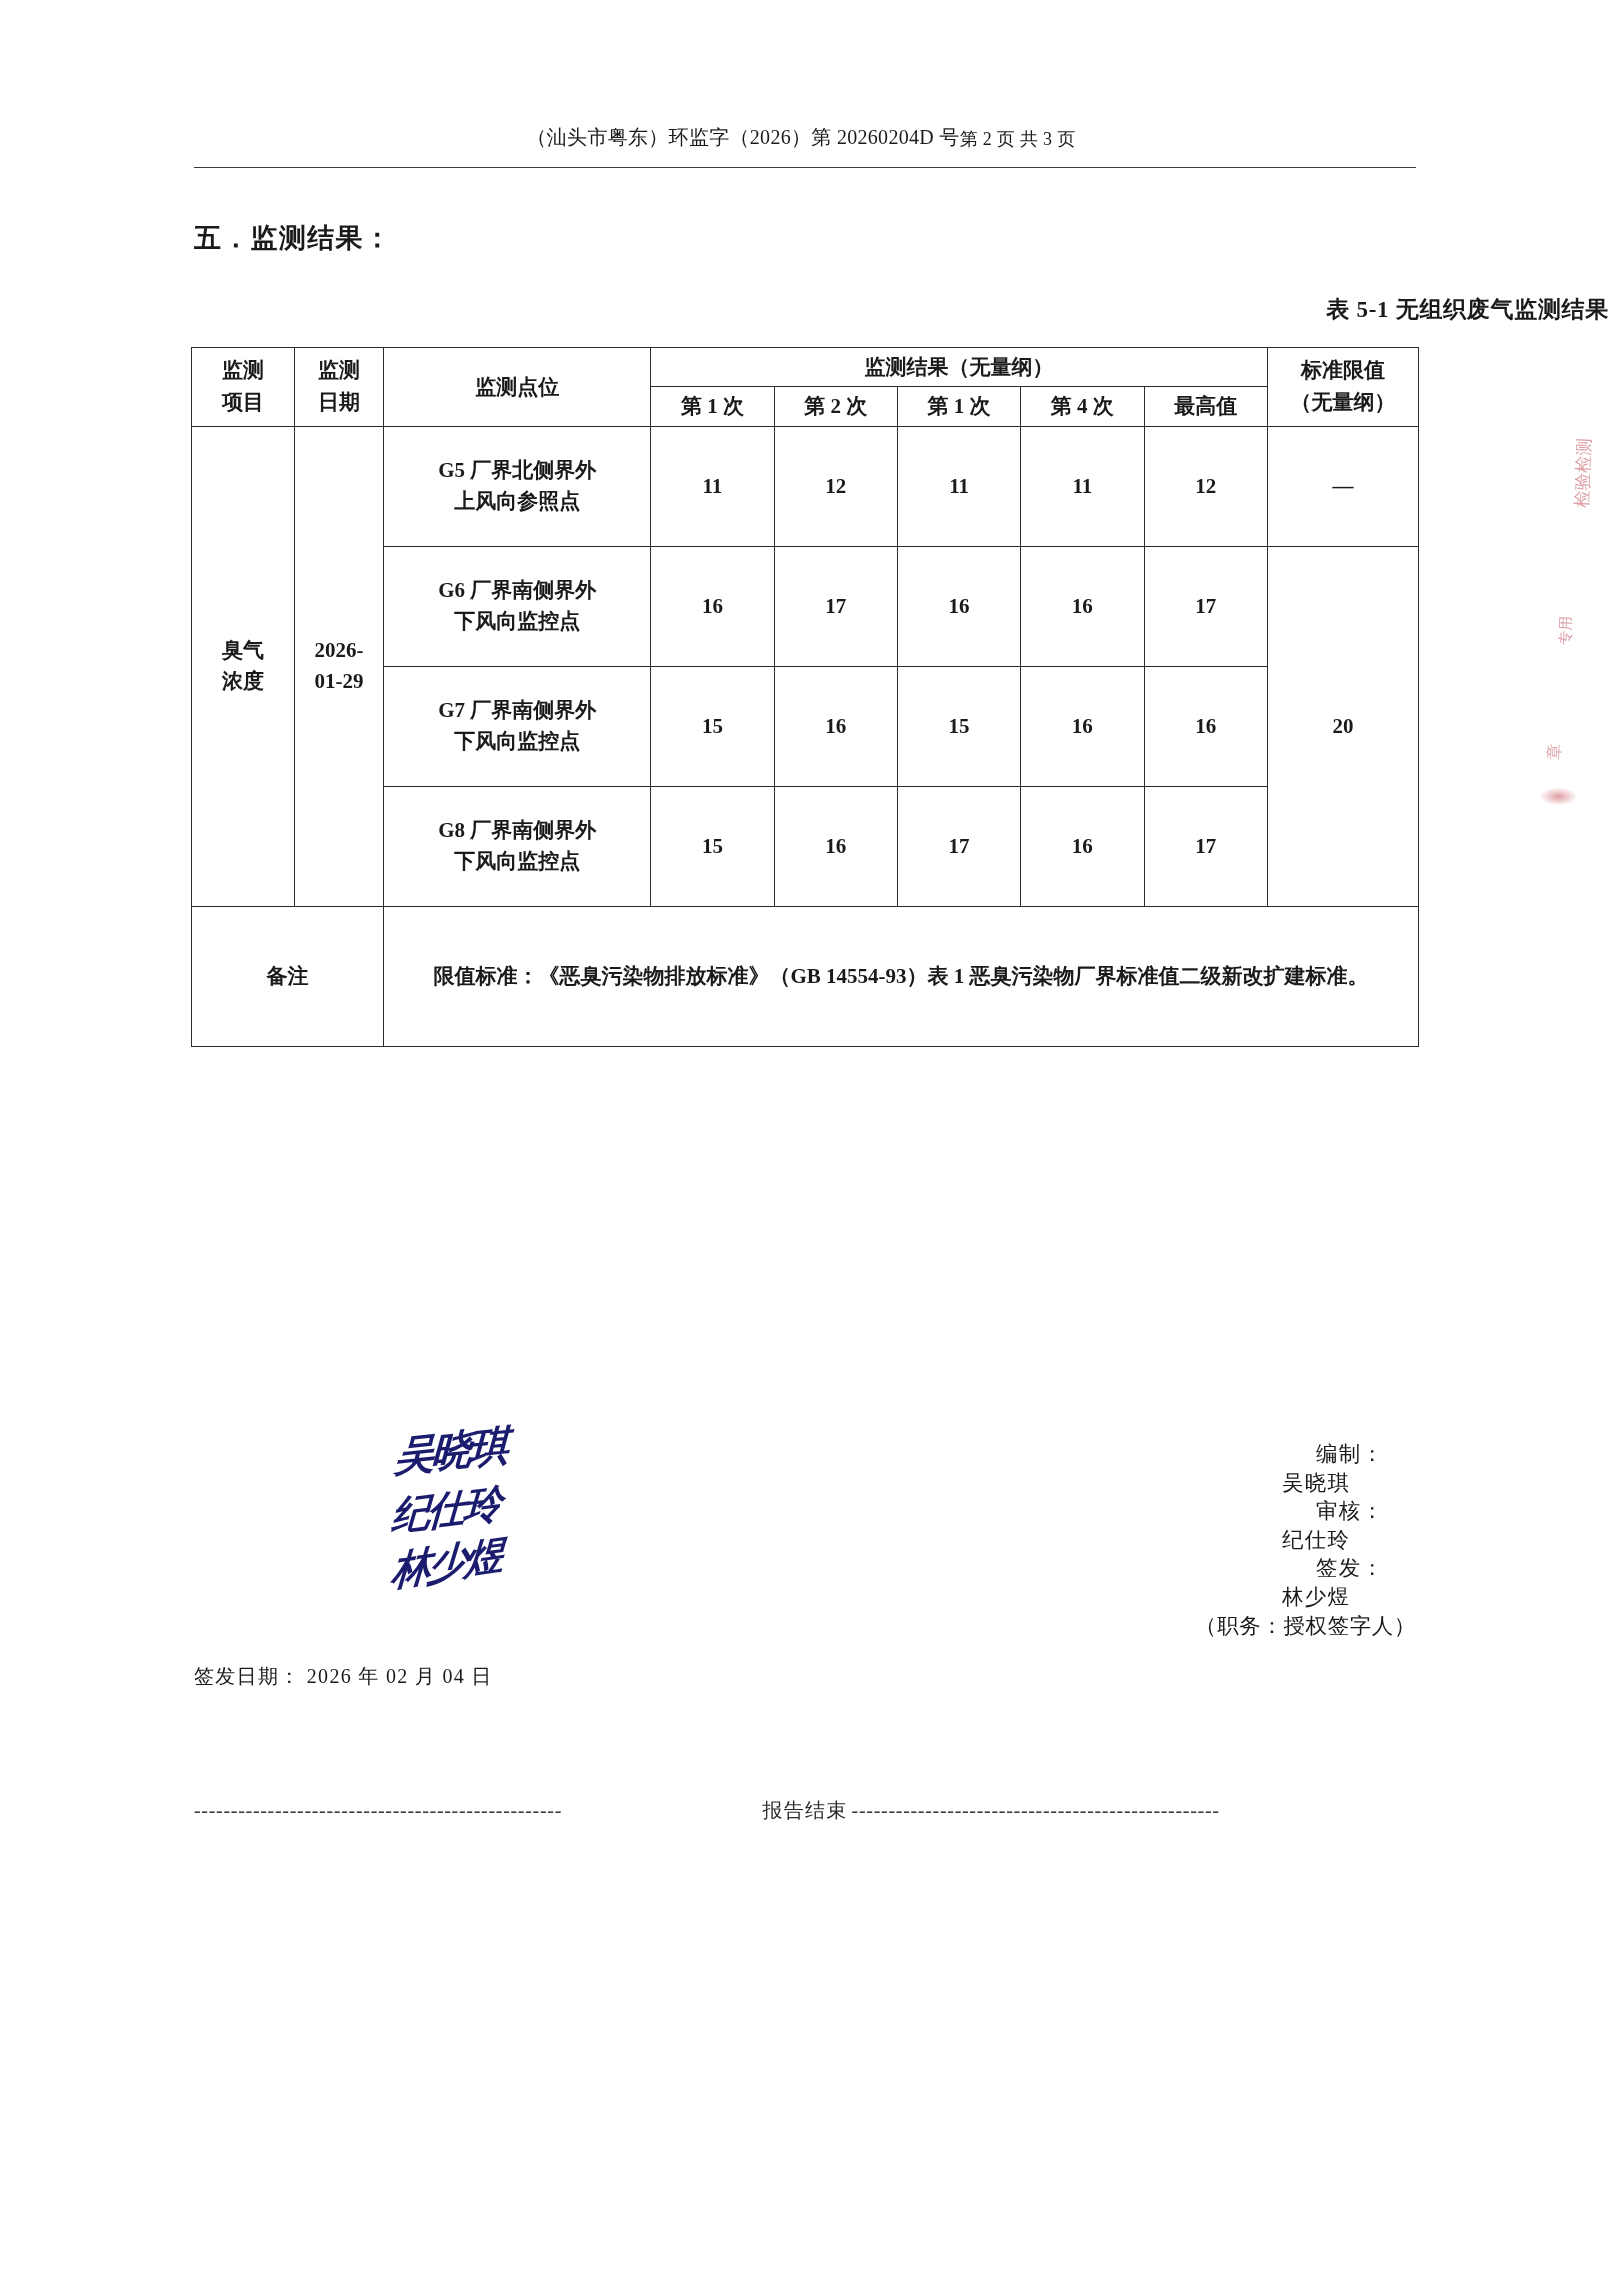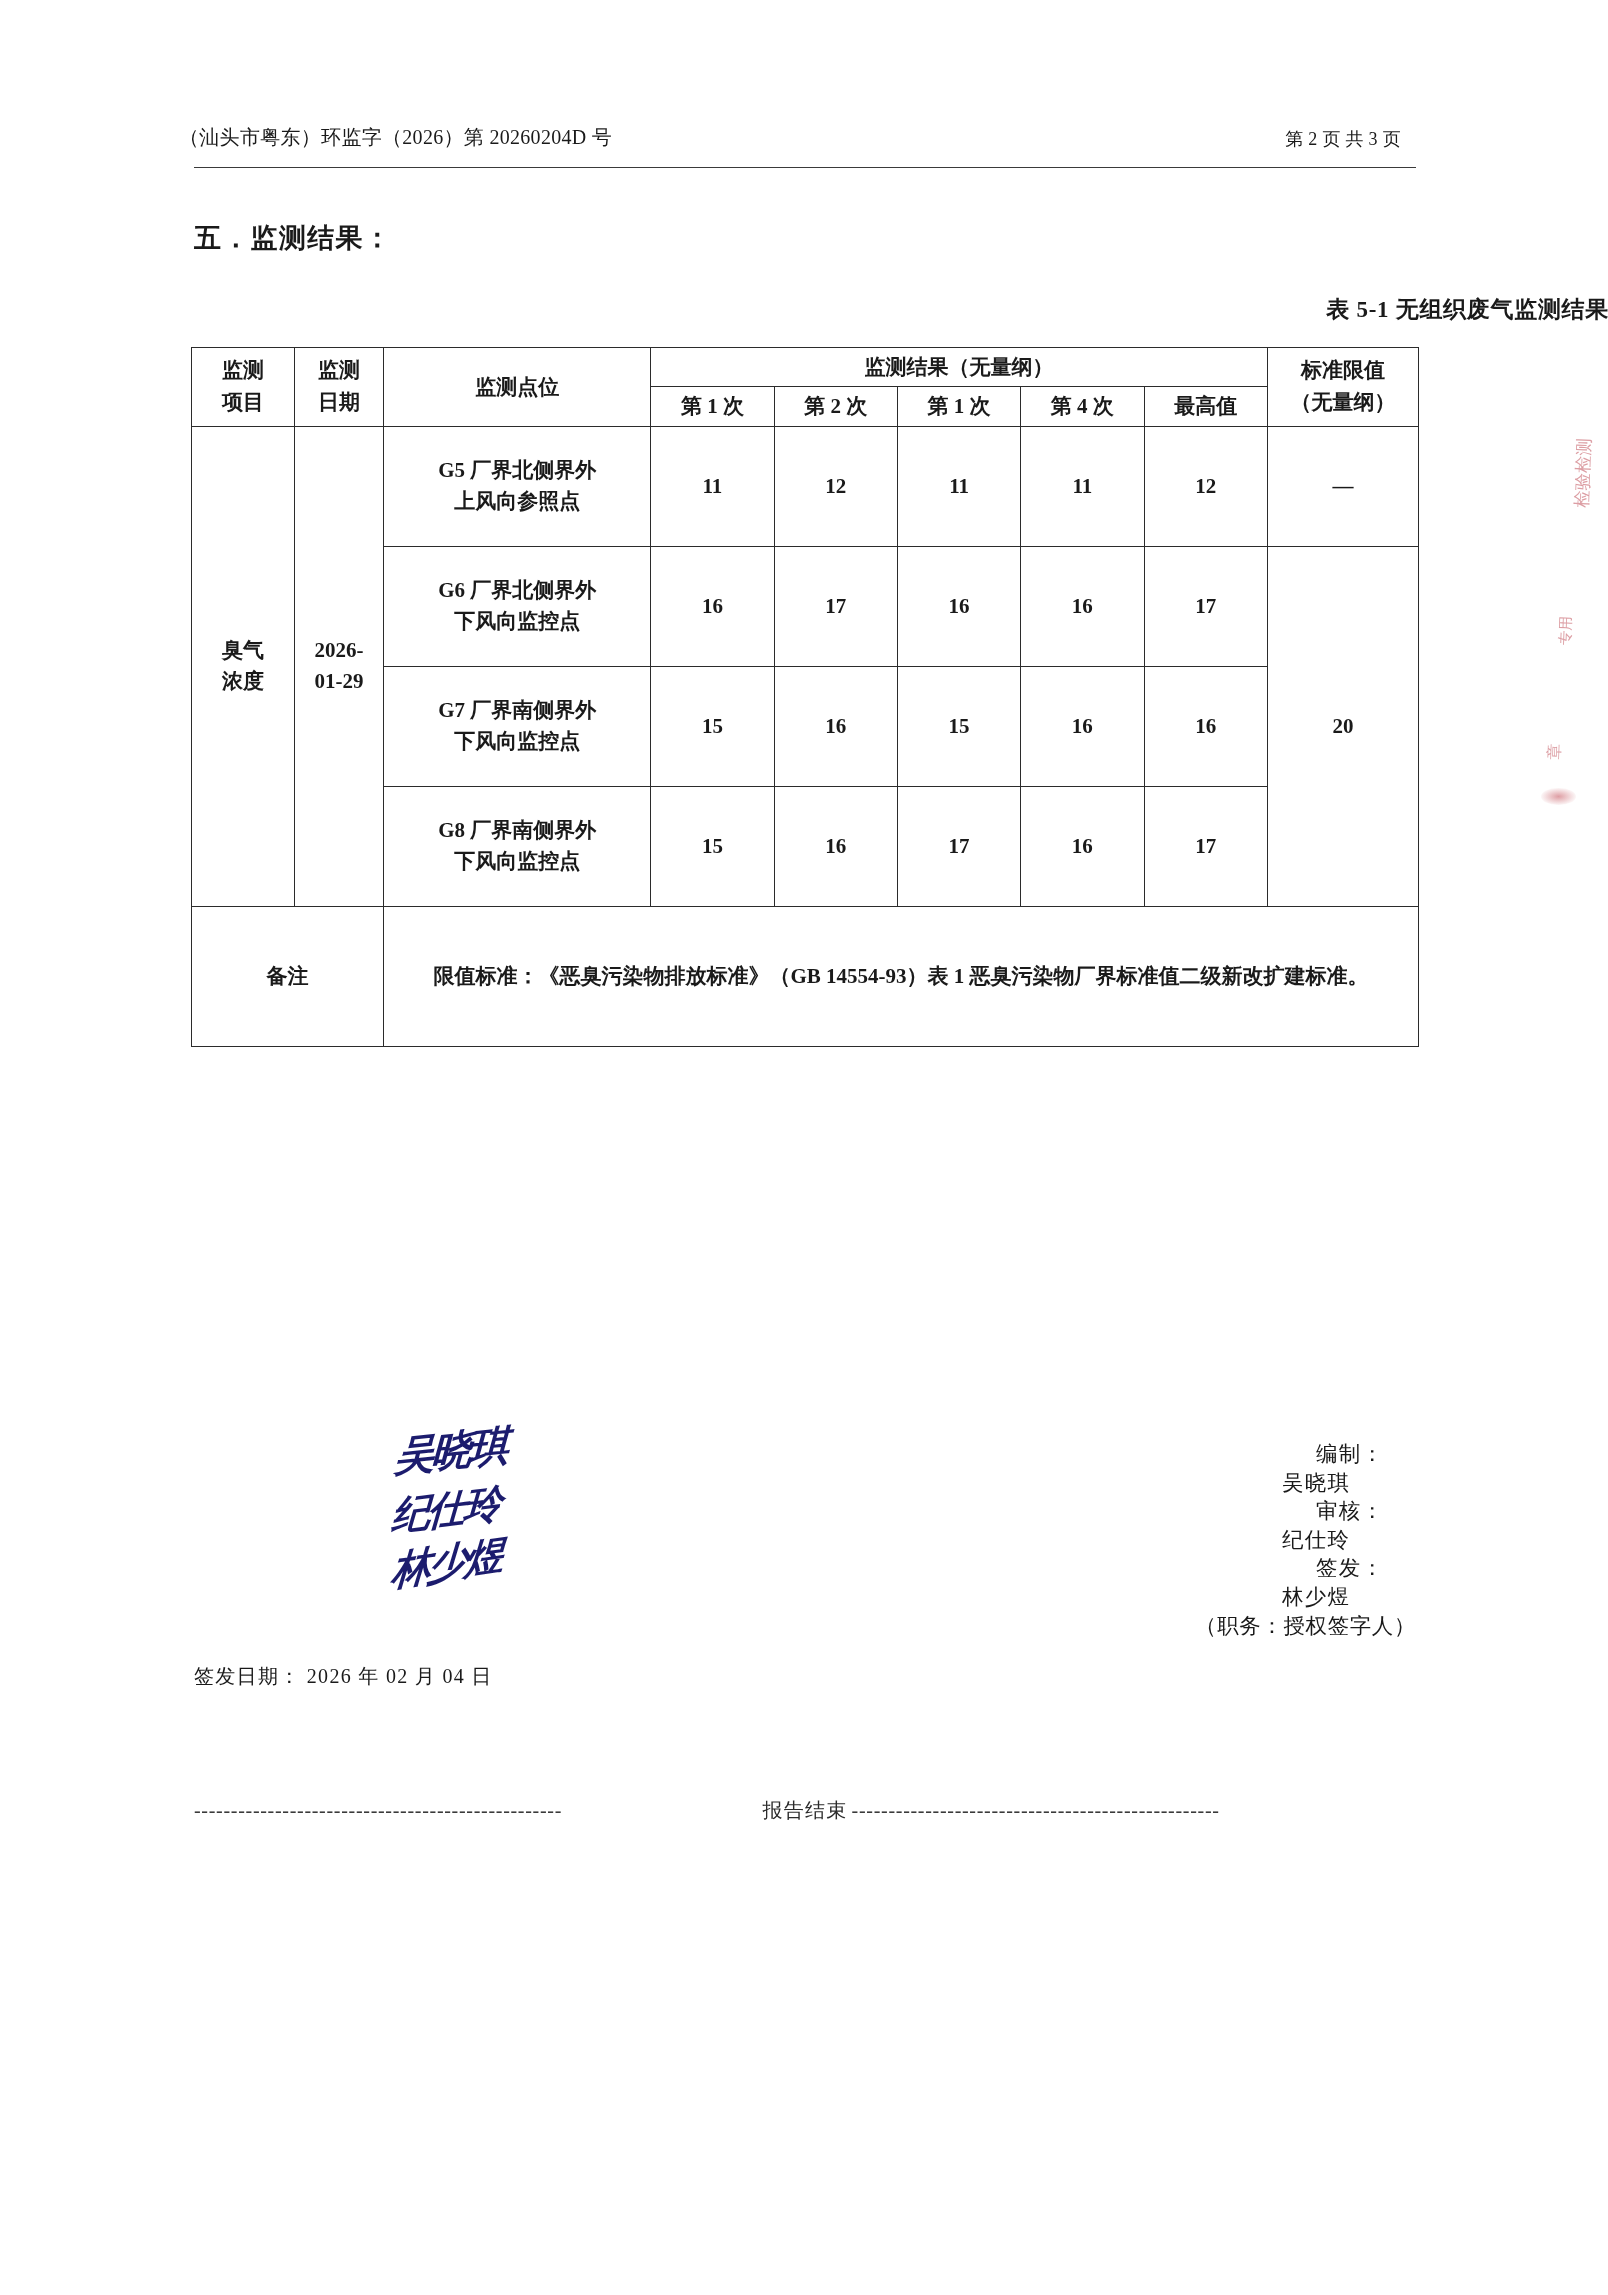--- a/index.html
+++ b/index.html
@@ -13,25 +13,25 @@
     height: 2295px;
     background: #ffffff;
     margin: 0 auto;
     font-family: "Liberation Serif", serif;
     color: #1a1a1a;
     overflow: hidden;
   }
   
   .header {
     position: absolute;
-    left: 179px;
+    left: 190px;
     top: 124px;
     width: 1222px;
     display: flex;
-    justify-content: space-between;
+    justify-content: center;
     align-items: flex-end;
     font-size: 20px;
     letter-spacing: 0.3px;
   }
   .header-rule {
     position: absolute;
     left: 194px;
     top: 167px;
     width: 1222px;
     height: 1.3px;
@@ -284,21 +284,21 @@
         </td>
         <td class="data">11</td>
         <td class="data">12</td>
         <td class="data">11</td>
         <td class="data">11</td>
         <td class="data">12</td>
         <td class="data">—</td>
       </tr>
       <tr style="height:120px">
         <td class="point">
-          <span class="vtext">G6 厂界北侧界外</span>
+          <span class="vtext">G6 厂界南侧界外</span>
           <span class="vtext">下风向监控点</span>
         </td>
         <td class="data">16</td>
         <td class="data">17</td>
         <td class="data">16</td>
         <td class="data">16</td>
         <td class="data">17</td>
         <td class="data" rowspan="3">20</td>
       </tr>
       <tr style="height:120px">

